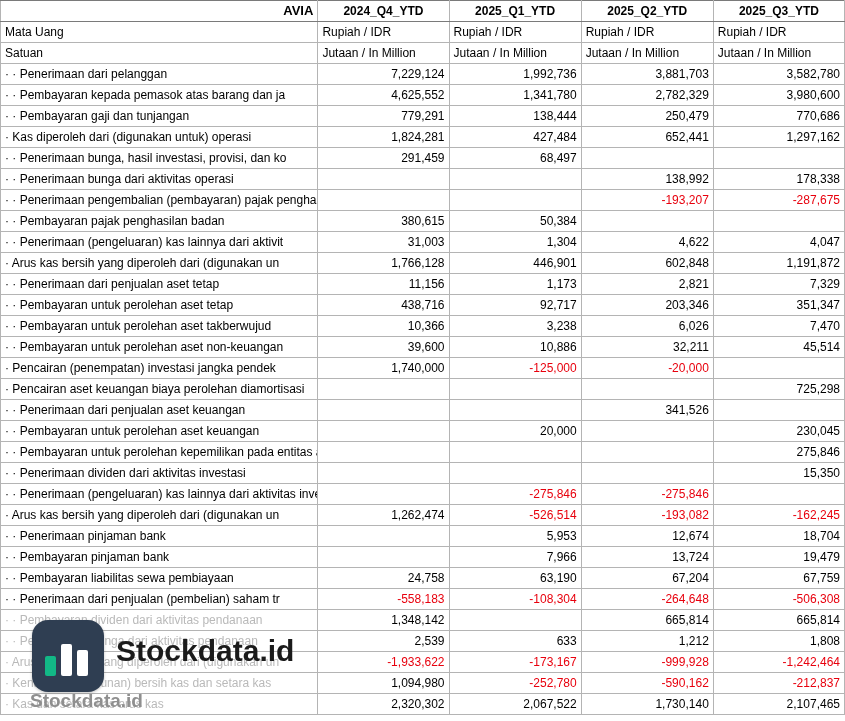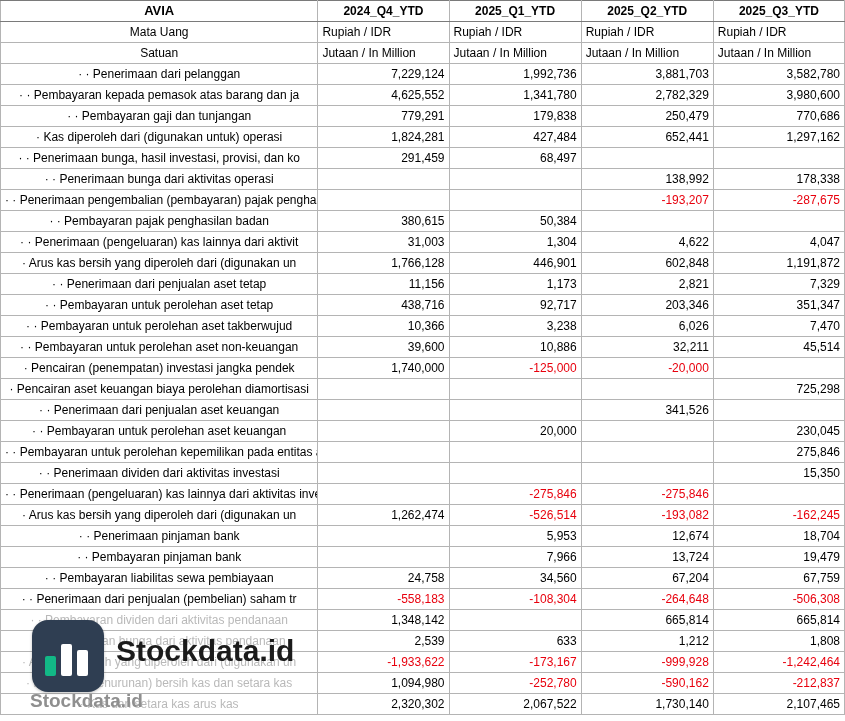--- a/index.html
+++ b/index.html
@@ -25,35 +25,35 @@
     border: 1px solid #b4b4b4;
     padding: 0 4px;
     height: 20px;
     line-height: 20px;
     font-size: 12px;
     white-space: nowrap;
     overflow: hidden;
     vertical-align: middle;
   }
   thead th.title {
-    text-align: center;
+    text-align: right;
     font-weight: bold;
     font-size: 13px;
     border-top: 1px solid #7a7a7a;
     border-bottom: 1px solid #7a7a7a;
     margin-left: 44px;
   }
   thead th.period {
     font-weight: bold;
     font-size: 12px;
     border-top: 1px solid #7a7a7a;
     border-bottom: 1px solid #7a7a7a;
   }
   td.label {
-    text-align: center;
+    text-align: left;
     margin-left: 21px;
   }
   td.val {
     text-align: right;
   }
   td.unit {
     text-align: left;
   }
   .neg {
     color: #e8000d;
@@ -169,21 +169,21 @@
     <tr>
       <td class="label">· · Pembayaran kepada pemasok atas barang dan ja</td>
       <td class="val">4,625,552</td>
       <td class="val">1,341,780</td>
       <td class="val">2,782,329</td>
       <td class="val">3,980,600</td>
     </tr>
     <tr>
       <td class="label">· · Pembayaran gaji dan tunjangan</td>
       <td class="val">779,291</td>
-      <td class="val">179,838</td>
+      <td class="val">138,444</td>
       <td class="val">250,479</td>
       <td class="val">770,686</td>
     </tr>
     <tr>
       <td class="label">· Kas diperoleh dari (digunakan untuk) operasi</td>
       <td class="val">1,824,281</td>
       <td class="val">427,484</td>
       <td class="val">652,441</td>
       <td class="val">1,297,162</td>
     </tr>
@@ -323,21 +323,21 @@
     <tr>
       <td class="label">· · Pembayaran pinjaman bank</td>
       <td class="val"></td>
       <td class="val">7,966</td>
       <td class="val">13,724</td>
       <td class="val">19,479</td>
     </tr>
     <tr>
       <td class="label">· · Pembayaran liabilitas sewa pembiayaan</td>
       <td class="val">24,758</td>
-      <td class="val">34,560</td>
+      <td class="val">63,190</td>
       <td class="val">67,204</td>
       <td class="val">67,759</td>
     </tr>
     <tr>
       <td class="label">· · Penerimaan dari penjualan (pembelian) saham tr</td>
       <td class="val neg">-558,183</td>
       <td class="val neg">-108,304</td>
       <td class="val neg">-264,648</td>
       <td class="val neg">-506,308</td>
     </tr>

